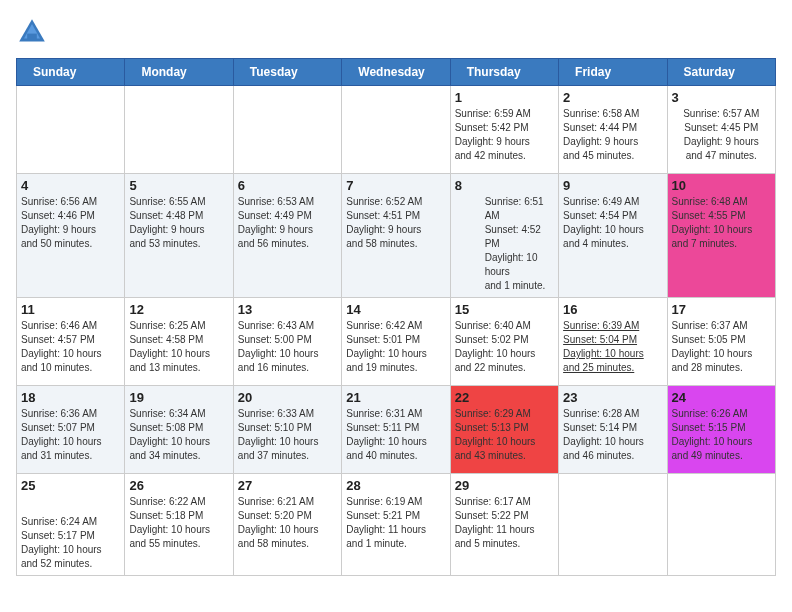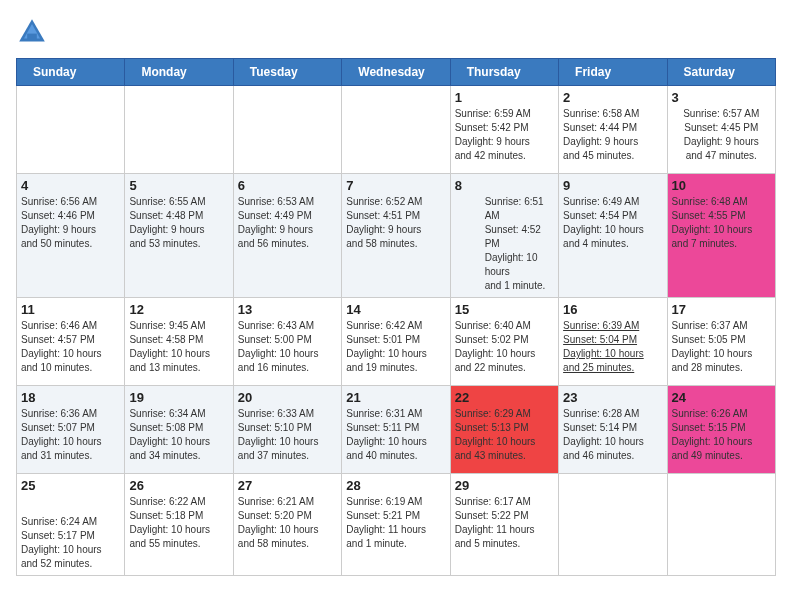--- a/index.html
+++ b/index.html
@@ -209,21 +209,21 @@
       <tr>
         <td>
           <span class="day-num">11</span>
           <div class="day-info" style="white-space: pre-line;">Sunrise: 6:46 AM
 Sunset: 4:57 PM
 Daylight: 10 hours
 and 10 minutes.</div>
         </td>
         <td>
           <span class="day-num">12</span>
-          <div class="day-info" style="white-space: pre-line;">Sunrise: 9:45 AM
+          <div class="day-info" style="white-space: pre-line;">Sunrise: 6:25 AM
 Sunset: 4:58 PM
 Daylight: 10 hours
 and 13 minutes.</div>
         </td>
         <td>
           <span class="day-num">13</span>
           <div class="day-info" style="white-space: pre-line;">Sunrise: 6:43 AM
 Sunset: 5:00 PM
 Daylight: 10 hours
 and 16 minutes.</div>
@@ -293,21 +293,21 @@
 Daylight: 10 hours
 and 43 minutes.</div>
         </td>
         <td style="background: rgb(240, 244, 248);">
           <span class="day-num">23</span>
           <div class="day-info" style="white-space: pre-line;">Sunrise: 6:28 AM
 Sunset: 5:14 PM
 Daylight: 10 hours
 and 46 minutes.</div>
         </td>
-        <td style="background: #ec4899; margin-top: 38px;">
+        <td style="background: #d946ef; margin-top: 38px;">
           <span class="day-num">24</span>
           <div class="day-info" style="white-space: pre-line;">Sunrise: 6:26 AM
 Sunset: 5:15 PM
 Daylight: 10 hours
 and 49 minutes.</div>
         </td>
       </tr>
       <tr>
         <td>
           <span class="day-num">25</span>

